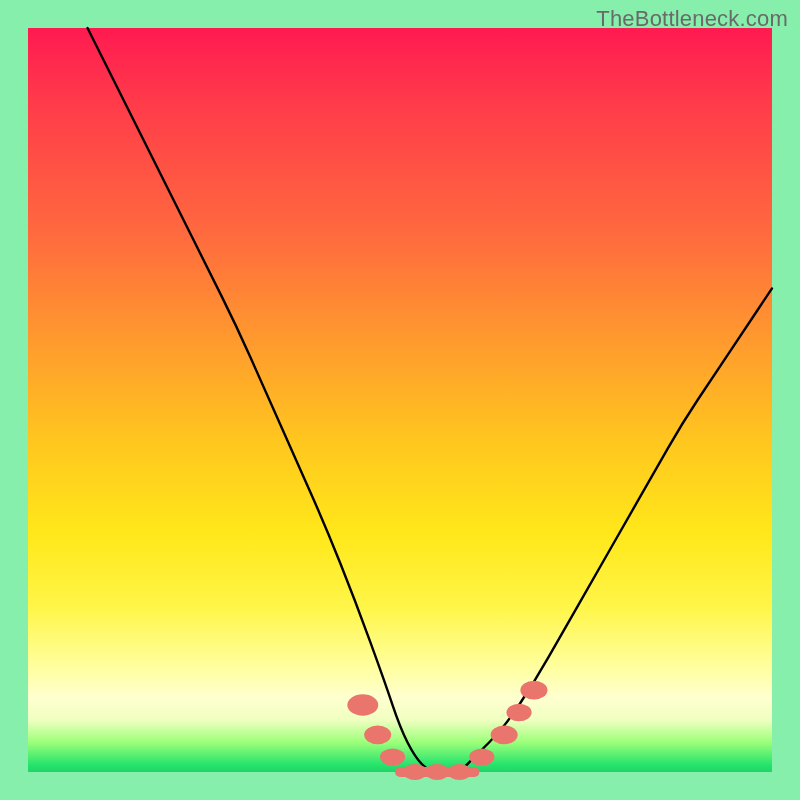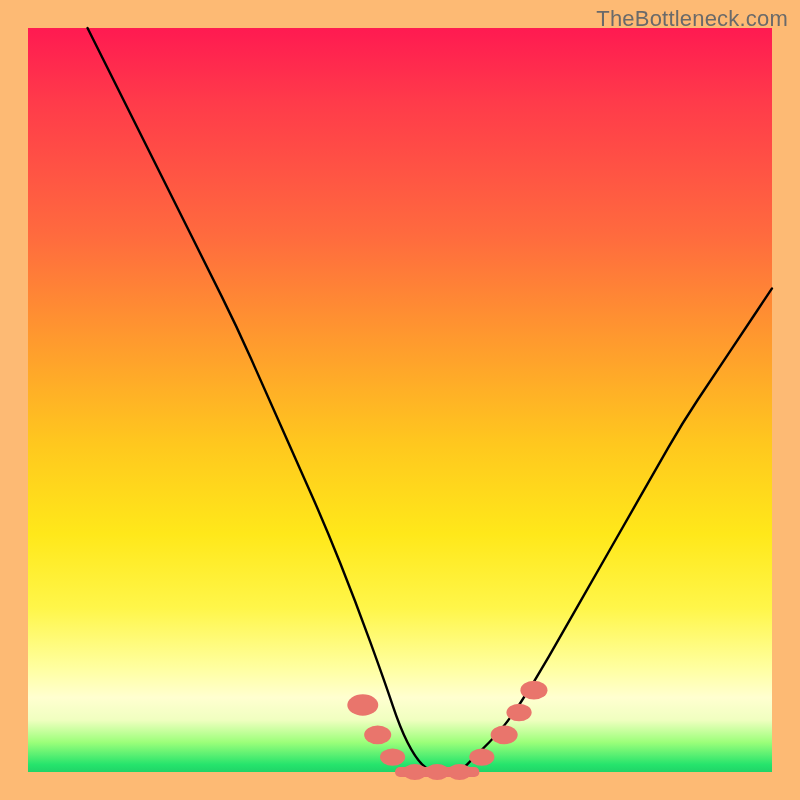--- a/index.html
+++ b/index.html
@@ -10,21 +10,21 @@
     background: #000;
     overflow: hidden;
     font-family: Arial, Helvetica, sans-serif;
   }
   .frame {
     position: absolute;
     left: 0;
     top: 0;
     width: 800px;
     height: 800px;
-    background: #fdba74;
+    background: #86efac;
   }
   .plot-area {
     position: absolute;
     left: 28px;
     top: 28px;
     width: 744px;
     height: 744px;
     
     background: linear-gradient(
       to bottom,

